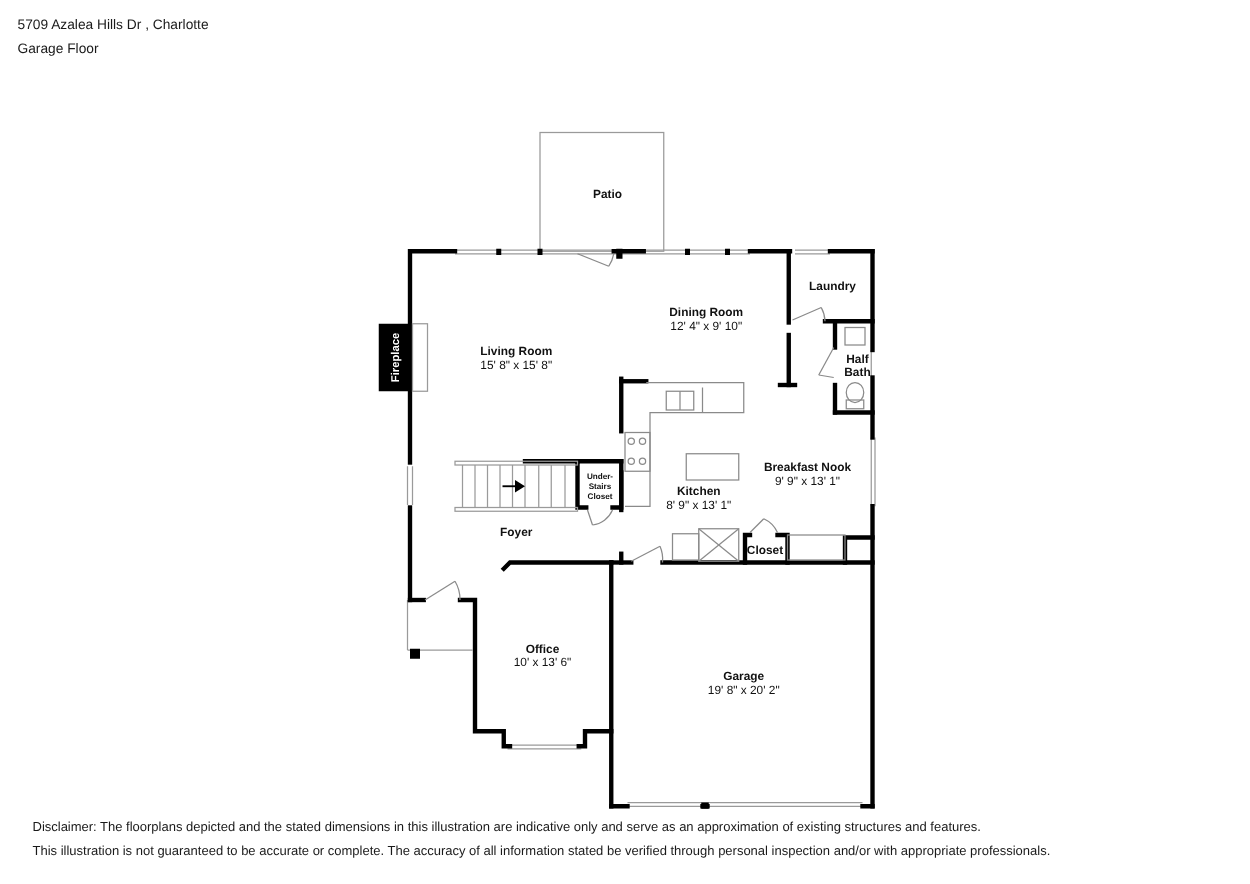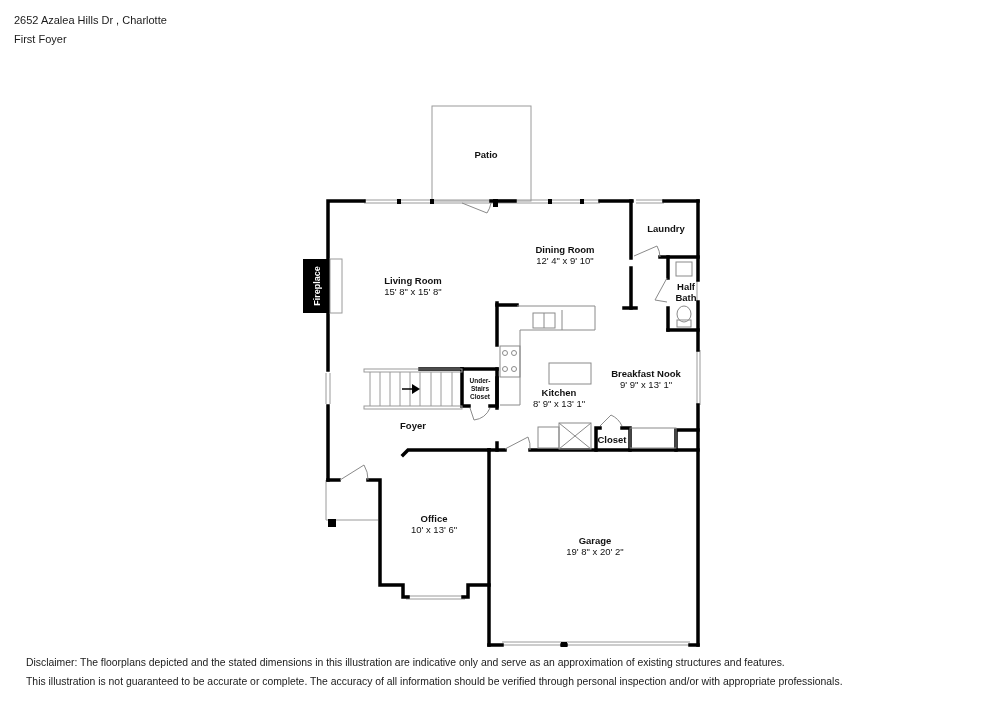--- a/index.html
+++ b/index.html
@@ -11,22 +11,22 @@
   #disc1 { top:657px; }
   #disc2 { top:676px; }
   svg { position:absolute; left:0; top:0; }
   .rname { font-family:"Liberation Sans", sans-serif; font-weight:bold; font-size:9.5px; fill:#111; }
   .rdim { font-family:"Liberation Sans", sans-serif; font-size:9.5px; fill:#111; }
   .small { font-family:"Liberation Sans", sans-serif; font-weight:bold; font-size:6.5px; fill:#111; }
 </style>
 </head>
 <body>
 
-<div class="hdr" id="addr">2652 Azalea Hills Dr , Charlotte</div>
-<div class="hdr" id="floor">First Foyer</div>
+<div class="hdr" id="addr">5709 Azalea Hills Dr , Charlotte</div>
+<div class="hdr" id="floor">Garage Floor</div>
 
 <svg width="1000" height="707" viewBox="0 0 1000 707">
 
   <g>
     <rect x="432" y="106" width="99" height="95" fill="none" stroke="#9a9a9a" stroke-width="1"></rect>
   </g>
 
   <g stroke="#9a9a9a" stroke-width="1" fill="none">
 
     <line x1="364" y1="200" x2="600" y2="200"></line>
@@ -218,13 +218,13 @@
   <text class="rname" x="612" y="443" text-anchor="middle">Closet</text>
 
   <text class="rname" x="434" y="522" text-anchor="middle">Office</text>
   <text class="rdim" x="434" y="533" text-anchor="middle">10' x 13' 6"</text>
 
   <text class="rname" x="595" y="544" text-anchor="middle">Garage</text>
   <text class="rdim" x="595" y="555" text-anchor="middle">19' 8" x 20' 2"</text>
 </svg>
 
 <div class="disc" id="disc1">Disclaimer: The floorplans depicted and the stated dimensions in this illustration are indicative only and serve as an approximation of existing structures and features.</div>
-<div class="disc" id="disc2">This illustration is not guaranteed to be accurate or complete. The accuracy of all information should be verified through personal inspection and/or with appropriate professionals.</div>
+<div class="disc" id="disc2">This illustration is not guaranteed to be accurate or complete. The accuracy of all information stated be verified through personal inspection and/or with appropriate professionals.</div>
 
 </body></html>

